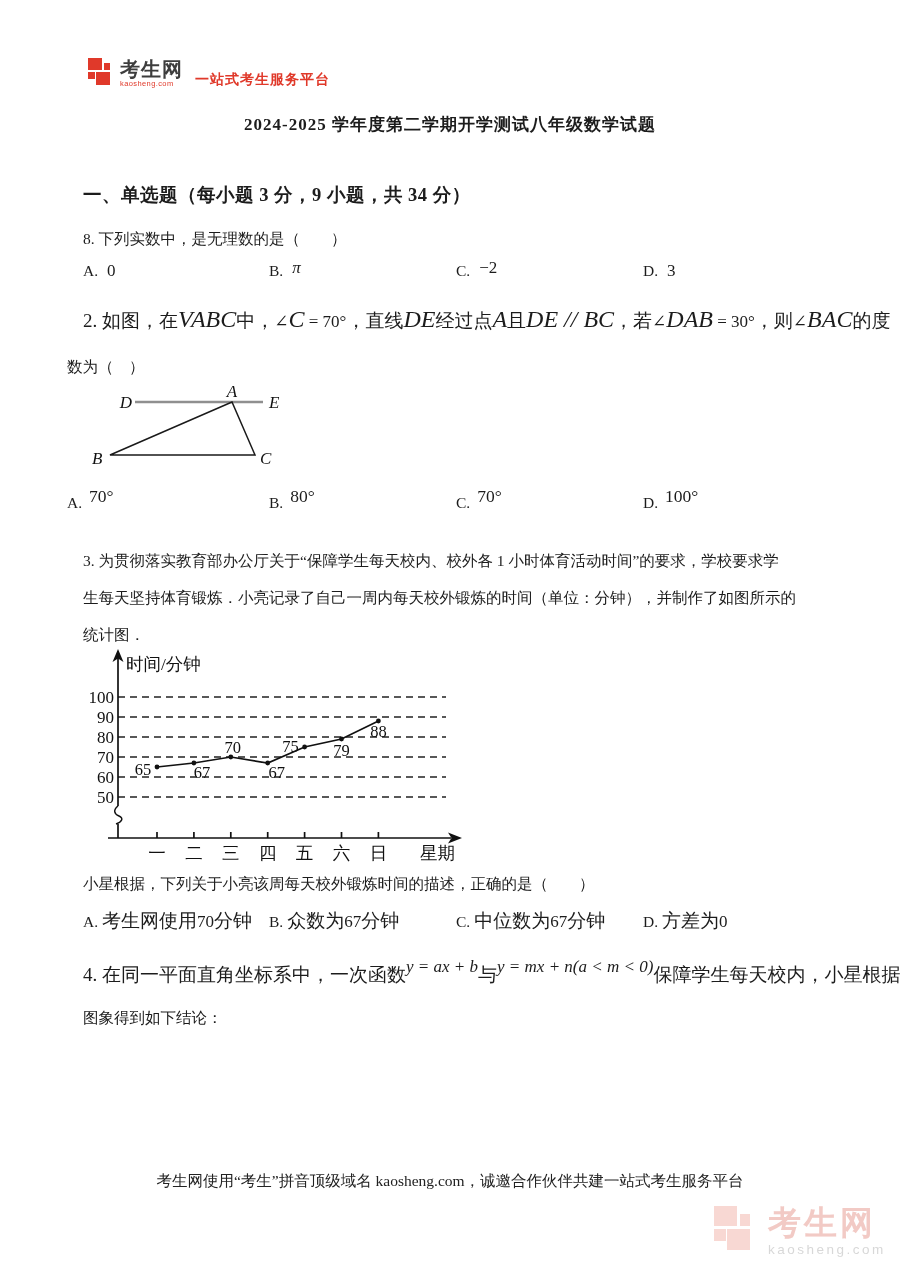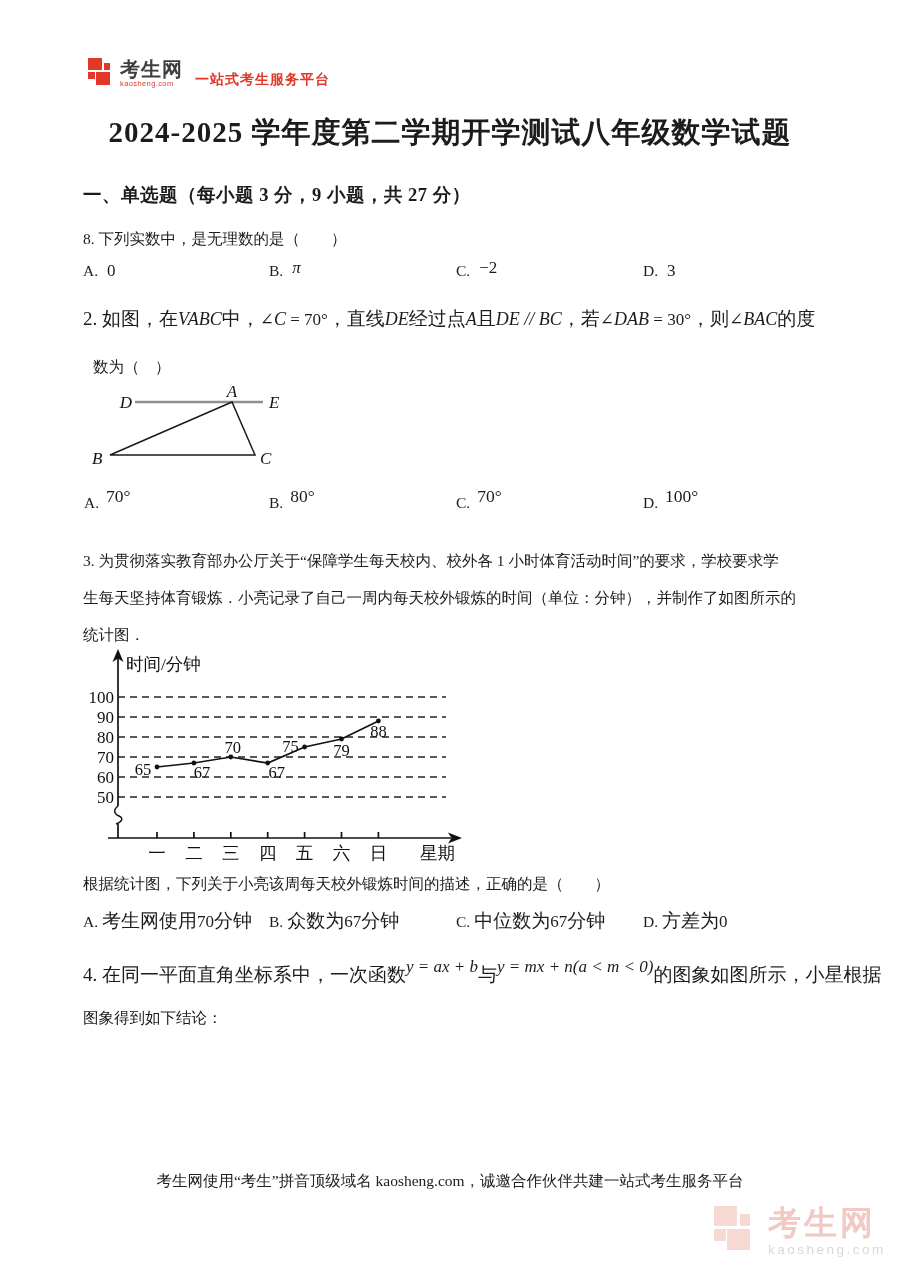--- a/index.html
+++ b/index.html
@@ -17,25 +17,25 @@
   .ks-icon .b3{left:0;top:50%;width:25%;height:25%;}
   .ks-icon .b4{left:29%;top:50%;width:50%;height:46%;}
   .logo-col{margin-left:4px;display:flex;flex-direction:column;}
   .logo-name{font-family:"Liberation Sans","DejaVu Sans",sans-serif;font-weight:bold;
     font-size:20px;line-height:22px;color:#3d3d3d;letter-spacing:1px;}
   .logo-domain{font-family:"Liberation Sans","DejaVu Sans",sans-serif;font-size:7.5px;
     color:#e0392a;letter-spacing:.4px;line-height:8px;}
   .logo-tagline{font-family:"Liberation Sans","DejaVu Sans",sans-serif;font-weight:bold;
     font-size:14px;color:#e0392a;margin-left:12px;margin-top:13px;letter-spacing:1px;}
   
-  .title{left:0;right:0;text-align:center;font-size:29px;font-weight:bold;letter-spacing:1px;}
+  .title{left:0;right:0;text-align:center;font-size:17px;font-weight:bold;letter-spacing:1px;}
   .heading{font-size:18.5px;font-weight:bold;letter-spacing:.5px;}
   .bodytext{font-size:15.5px;}
   .p-cn{font-size:19px;}
-  .p-it{font-style:italic;font-size:18px;font-family:"Liberation Serif","DejaVu Serif",serif;}
+  .p-it{font-style:italic;font-size:24px;font-family:"Liberation Serif","DejaVu Serif",serif;}
   .p-up{font-size:17px;}
   .p-itr{font-style:italic;font-size:17px;position:relative;top:-9px;display:inline-block;}
   
   .opt{position:absolute;white-space:nowrap;}
   .opt .lab{font-size:15.5px;}
   .optv{font-size:17px;margin-left:9px;}
   .raise{position:relative;top:-3px;display:inline-block;}
   .optdeg{font-size:17.5px;margin-left:7px;position:relative;top:-6px;display:inline-block;}
   
   svg text{font-family:"Liberation Serif","DejaVu Serif",serif;fill:#111;}
@@ -71,45 +71,45 @@
       <i class="b4"></i>
   </div>
   <div class="logo-col">
     <div class="logo-name">考生网</div>
     <div class="logo-domain">kaosheng.com</div>
   </div>
   <div class="logo-tagline">一站式考生服务平台</div>
 </div>
 
 <div class="abs title" style="top:113px">2024-2025 学年度第二学期开学测试八年级数学试题</div>
-<div class="abs heading" style="left:83px;top:182px">一、单选题（每小题 3 分，9 小题，共 27 分）</div>
+<div class="abs heading" style="left:83px;top:182px">一、单选题（每小题 3 分，9 小题，共 34 分）</div>
 
 <div class="abs bodytext" style="left:83px;top:229px">8. 下列实数中，是无理数的是（　　）</div>
 <div>
   <span class="opt" style="left:83px;top:261px"><span class="lab">A.</span><span class="optv">0</span></span>
   <span class="opt" style="left:269px;top:261px"><span class="lab">B.</span><span class="optv raise p-it">π</span></span>
   <span class="opt" style="left:456px;top:261px"><span class="lab">C.</span><span class="optv raise">−2</span></span>
   <span class="opt" style="left:643px;top:261px"><span class="lab">D.</span><span class="optv">3</span></span>
 </div>
 
 <div class="abs" style="left:83px;top:306px"><span class="p-cn">2. 如图，在</span><span class="p-it">VABC</span><span class="p-cn">中，</span><span class="p-up">∠</span><span class="p-it">C</span><span class="p-up"> = 70°</span><span class="p-cn">，直线</span><span class="p-it">DE</span><span class="p-cn">经过点</span><span class="p-it">A</span><span class="p-cn">且</span><span class="p-it">DE // BC</span><span class="p-cn">，若</span><span class="p-up">∠</span><span class="p-it">DAB</span><span class="p-up"> = 30°</span><span class="p-cn">，则</span><span class="p-up">∠</span><span class="p-it">BAC</span><span class="p-cn">的度</span></div>
-<div class="abs bodytext" style="left:93px;top:357px">数为（　）</div>
+<div class="abs bodytext" style="left:67px;top:357px">数为（　）</div>
 
 <svg class="abs" style="left:90px;top:383px" width="230" height="95" viewBox="0 0 230 95">
   <line class="de-line" x1="45" y1="19" x2="173" y2="19"></line>
   <path class="tri" d="M142,19 L20,72 L165,72 Z"></path>
   <text class="fig-lab" x="42" y="25" text-anchor="end">D</text>
   <text class="fig-lab" x="142" y="14" text-anchor="middle">A</text>
   <text class="fig-lab" x="179" y="25" text-anchor="start">E</text>
   <text class="fig-lab" x="2" y="81" text-anchor="start">B</text>
   <text class="fig-lab" x="170" y="81" text-anchor="start">C</text>
 </svg>
 
 <div>
-  <span class="opt" style="left:84px;top:492px"><span class="lab">A.</span><span class="optdeg">70°</span></span>
+  <span class="opt" style="left:67px;top:492px"><span class="lab">A.</span><span class="optdeg">70°</span></span>
   <span class="opt" style="left:269px;top:492px"><span class="lab">B.</span><span class="optdeg">80°</span></span>
   <span class="opt" style="left:456px;top:492px"><span class="lab">C.</span><span class="optdeg">70°</span></span>
   <span class="opt" style="left:643px;top:492px"><span class="lab">D.</span><span class="optdeg">100°</span></span>
 </div>
 
 <div class="abs bodytext" style="left:83px;top:551px">3. 为贯彻落实教育部办公厅关于“保障学生每天校内、校外各 1 小时体育活动时间”的要求，学校要求学</div>
 <div class="abs bodytext" style="left:83px;top:588px">生每天坚持体育锻炼．小亮记录了自己一周内每天校外锻炼的时间（单位：分钟），并制作了如图所示的</div>
 <div class="abs bodytext" style="left:83px;top:625px">统计图．</div>
 
 <svg id="chart" class="abs" style="left:88px;top:648px" width="378" height="220" viewBox="0 0 378 220">
@@ -157,29 +157,29 @@
     <circle cx="179.7" cy="115" r="2.4" class="fillb"></circle>
     <text x="188.7" y="130" text-anchor="middle" class="dlab">67</text>
     <circle cx="216.6" cy="99" r="2.4" class="fillb"></circle>
     <text x="202.6" y="104" text-anchor="middle" class="dlab">75</text>
     <circle cx="253.5" cy="91" r="2.4" class="fillb"></circle>
     <text x="253.5" y="108" text-anchor="middle" class="dlab">79</text>
     <circle cx="290.4" cy="73" r="2.4" class="fillb"></circle>
     <text x="290.4" y="89" text-anchor="middle" class="dlab">88</text>
   </svg>
 
-<div class="abs bodytext" style="left:83px;top:874px">根据统计图，下列关于小亮该周每天校外锻炼时间的描述，正确的是（　　）</div>
+<div class="abs bodytext" style="left:83px;top:874px">小星根据，下列关于小亮该周每天校外锻炼时间的描述，正确的是（　　）</div>
 <div>
   <span class="opt" style="left:83px;top:908px"><span class="lab">A.</span>&nbsp;<span><span class="p-cn">考生网使用</span><span class="p-up">70</span><span class="p-cn">分钟</span></span></span>
   <span class="opt" style="left:269px;top:908px"><span class="lab">B.</span>&nbsp;<span><span class="p-cn">众数为</span><span class="p-up">67</span><span class="p-cn">分钟</span></span></span>
   <span class="opt" style="left:456px;top:908px"><span class="lab">C.</span>&nbsp;<span><span class="p-cn">中位数为</span><span class="p-up">67</span><span class="p-cn">分钟</span></span></span>
   <span class="opt" style="left:643px;top:908px"><span class="lab">D.</span>&nbsp;<span><span class="p-cn">方差为</span><span class="p-up">0</span></span></span>
 </div>
 
-<div class="abs" style="left:83px;top:962px"><span class="p-cn">4. 在同一平面直角坐标系中，一次函数</span><span class="p-itr">y = ax + b</span><span class="p-cn">与</span><span class="p-itr">y = mx + n(a &lt; m &lt; 0)</span><span class="p-cn">的图象如图所示，小星根据</span></div>
+<div class="abs" style="left:83px;top:962px"><span class="p-cn">4. 在同一平面直角坐标系中，一次函数</span><span class="p-itr">y = ax + b</span><span class="p-cn">与</span><span class="p-itr">y = mx + n(a &lt; m &lt; 0)</span><span class="p-cn">保障学生每天校内，小星根据</span></div>
 <div class="abs bodytext" style="left:83px;top:1008px">图象得到如下结论：</div>
 
 <div class="abs footer" style="top:1171px">考生网使用“考生”拼音顶级域名 kaosheng.com，诚邀合作伙伴共建一站式考生服务平台</div>
 
 <div class="abs wm" style="left:714px;top:1206px">
   <div class="ks-icon" style="--c:#f8d8d3;width:46px;height:46px">
     <i></i>
       <i class="b1"></i>
       <i class="b2"></i>
       <i class="b3"></i>

